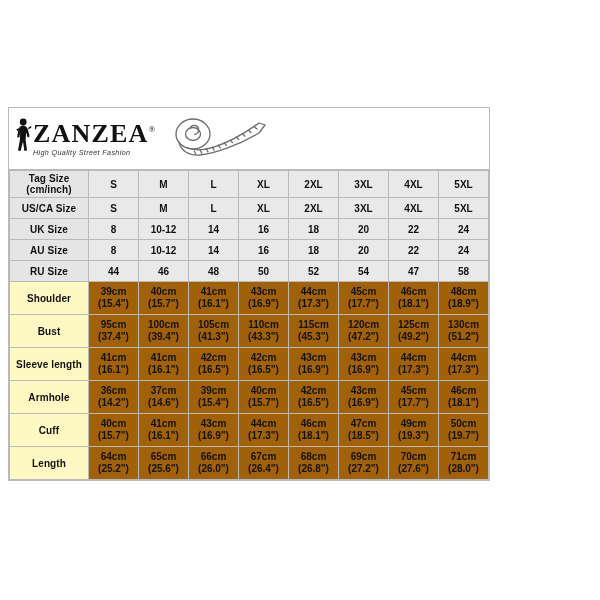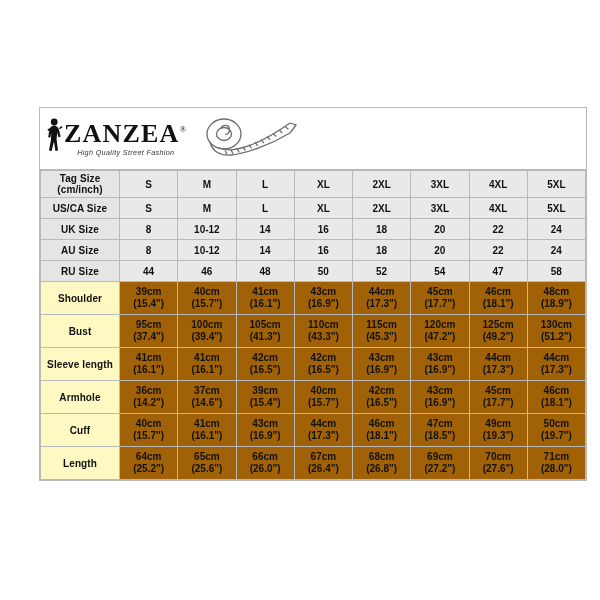--- a/index.html
+++ b/index.html
@@ -16,25 +16,24 @@
   .page {
     position: relative;
     width: 600px;
     height: 600px;
     background: #ffffff;
   }
   .chart-wrap {
     position: absolute;
     left: 8px;
     top: 107px;
-    width: 548px;
+    width: 482px;
     border: 1px solid #b9b9b9;
     box-sizing: border-box;
     background: #ffffff;
-    margin-left: 31px;
   }
 
   
   .banner {
     display: flex;
     align-items: center;
     height: 62px;
     border-bottom: 1px solid #b9b9b9;
     background: #ffffff;
     box-sizing: border-box;
@@ -70,21 +69,20 @@
     vertical-align: super;
     font-weight: normal;
   }
   .logo-tag {
     font-size: 7.2px;
     color: #333333;
     letter-spacing: 0.35px;
     margin-top: 2px;
     font-style: italic;
     white-space: nowrap;
-    text-align: center;
   }
   .notice {
     flex: 1 1 auto;
     text-align: center;
     font-size: 10.5px;
     font-weight: bold;
     color: #1b1b1b;
     line-height: 1.55;
     padding: 0 4px;
   }

